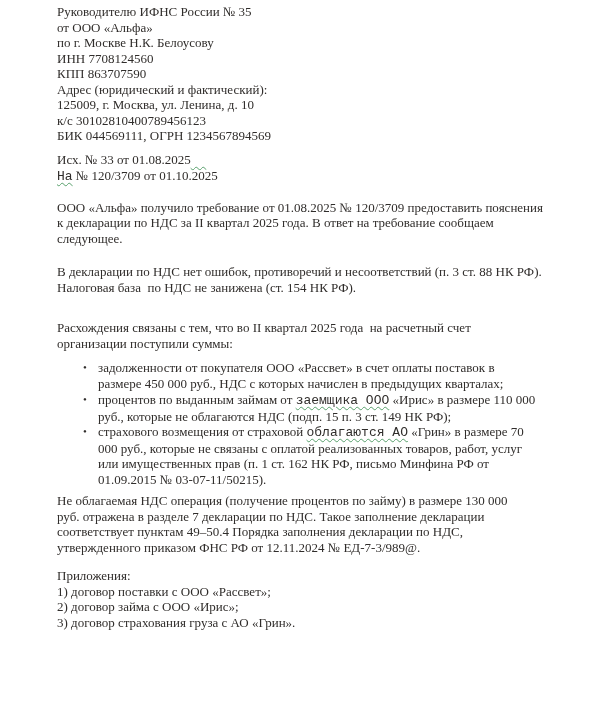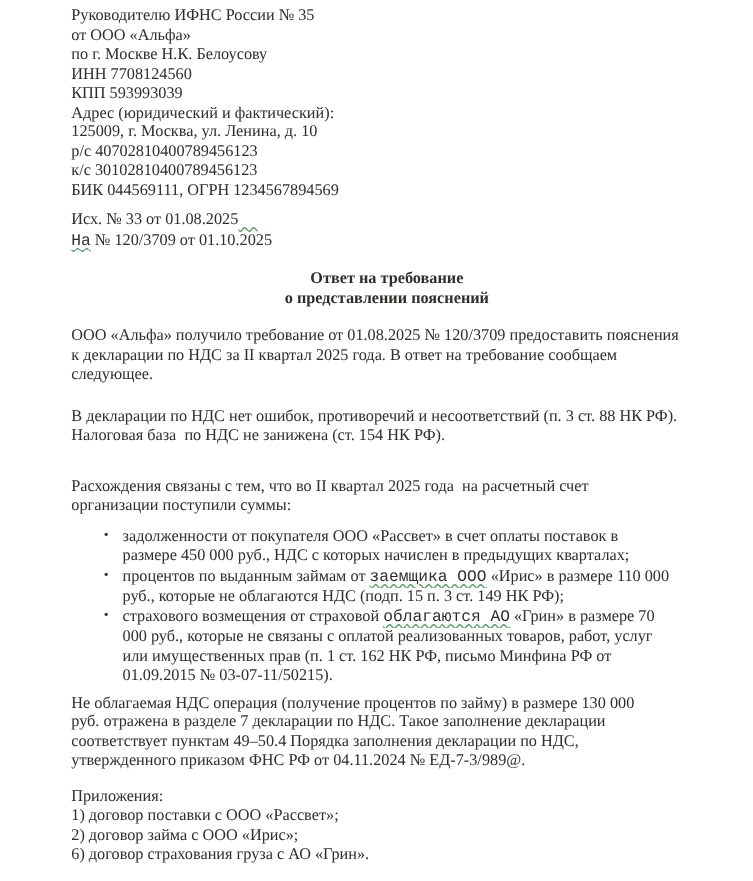--- a/index.html
+++ b/index.html
@@ -53,37 +53,32 @@
 </head>
 <body>
 
 <div>
 
   <div class="header-block">
     <div class="line">Руководителю ИФНС России № 35</div>
     <div class="line">от ООО «Альфа»</div>
     <div class="line">по г. Москве Н.К. Белоусову</div>
     <div class="line">ИНН 7708124560</div>
-    <div class="line">КПП 593993039</div>
+    <div class="line">КПП 863707590</div>
     <div class="line">Адрес (юридический и фактический):</div>
     <div class="line">125009, г. Москва, ул. Ленина, д. 10</div>
-    <div class="line">р/с 40702810400789456123</div>
     <div class="line">к/с 30102810400789456123</div>
     <div class="line">БИК 044569111, ОГРН 1234567894569</div>
   </div>
 
   <div class="refs">
     <div class="line"><span>Исх. № 33 от 01.08.2025</span><span class="squiggle">&nbsp;&nbsp;</span></div>
     <div class="line"><span class="squiggle">На</span><span> № 120/3709 от 01.10.2025</span></div>
   </div>
 
-  <div class="doc-title">
-    <div class="line">Ответ на требование</div>
-    <div class="line">о представлении пояснений</div>
-  </div>
 
   <div class="para p1">ООО «Альфа» получило требование от 01.08.2025 № 120/3709 предоставить пояснения
 к декларации по НДС за II квартал 2025 года. В ответ на требование сообщаем
 следующее.</div>
 
   <div class="para p2">В декларации по НДС нет ошибок, противоречий и несоответствий (п. 3 ст. 88 НК РФ).
 Налоговая база  по НДС не занижена (ст. 154 НК РФ).</div>
 
   <div class="para p3">Расхождения связаны с тем, что во II квартал 2025 года  на расчетный счет
 организации поступили суммы:</div>
@@ -104,22 +99,22 @@
         <span class="btext"><span>страхового возмещения от страховой </span><span class="squiggle">облагаются АО</span><span> «Грин» в размере 70
 000 руб., которые не связаны с оплатой реализованных товаров, работ, услуг
 или имущественных прав (п. 1 ст. 162 НК РФ, письмо Минфина РФ от
 01.09.2015 № 03-07-11/50215).</span></span>
       </div>
   </div>
 
   <div class="para p4">Не облагаемая НДС операция (получение процентов по займу) в размере 130 000
 руб. отражена в разделе 7 декларации по НДС. Такое заполнение декларации
 соответствует пунктам 49–50.4 Порядка заполнения декларации по НДС,
-утвержденного приказом ФНС РФ от 04.11.2024 № ЕД-7-3/989@.</div>
+утвержденного приказом ФНС РФ от 12.11.2024 № ЕД-7-3/989@.</div>
 
   <div class="attachments">
     <div class="line">Приложения:</div>
     <div class="line">1) договор поставки с ООО «Рассвет»;</div>
     <div class="line">2) договор займа с ООО «Ирис»;</div>
-    <div class="line">6) договор страхования груза с АО «Грин».</div>
+    <div class="line">3) договор страхования груза с АО «Грин».</div>
   </div>
 
 </div>
 
 </body></html>

